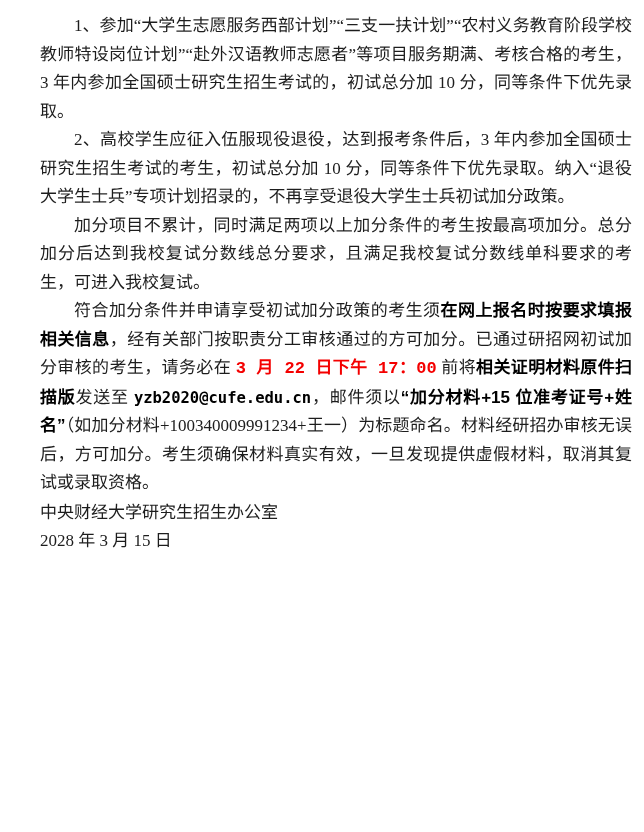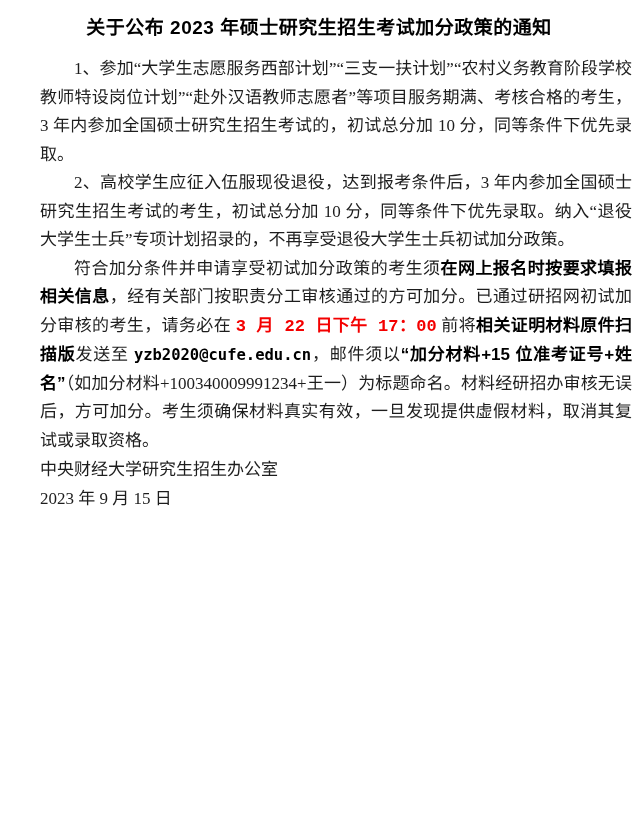--- a/index.html
+++ b/index.html
@@ -57,23 +57,23 @@
     margin: 0;
     font-size: 17px;
     line-height: 28.5px;
   }
   .sig-date { margin-right: 14px; }
 </style>
 </head>
 <body>
 
 <div class="page">
-  <h1 class="doc-title">关于公布 2023 年硕士研究生招生考试加分政策的通知</h1>
   <div class="doc-body" id="doc-body">
       <p class="para indent"><span class="run run-normal">1、参加“大学生志愿服务西部计划”“三支一扶计划”“农村义务教育阶段学校教师特设岗位计划”“赴外汉语教师志愿者”等项目服务期满、考核合格的考生，3 年内参加全国硕士研究生招生考试的，初试总分加 10 分，同等条件下优先录取。</span></p>
       <p class="para indent"><span class="run run-normal">2、高校学生应征入伍服现役退役，达到报考条件后，3 年内参加全国硕士研究生招生考试的考生，初试总分加 10 分，同等条件下优先录取。纳入“退役大学生士兵”专项计划招录的，不再享受退役大学生士兵初试加分政策。</span></p>
+      <p class="para indent"><span class="run run-normal">加分项目不累计，同时满足两项以上加分条件的考生按最高项加分。总分加分后达到我校复试分数线总分要求，且满足我校复试分数线单科要求的考生，可进入我校复试。</span></p>
       <p class="para indent"><span class="run run-normal">符合加分条件并申请享受初试加分政策的考生须</span><span class="run run-bold">在网上报名时按要求填报相关信息</span><span class="run run-normal">，经有关部门按职责分工审核通过的方可加分。已通过研招网初试加分审核的考生，请务必在 </span><span class="run run-red-bold">3 月 22 日下午 17：00</span><span class="run run-normal"> 前将</span><span class="run run-bold">相关证明材料原件扫描版</span><span class="run run-normal">发送至 </span><span class="run run-email">yzb2020@cufe.edu.cn</span><span class="run run-normal">，邮件须以</span><span class="run run-bold">“加分材料+15 位准考证号+姓名”</span><span class="run run-normal">（如加分材料+100340009991234+王一）为标题命名。材料经研招办审核无误后，方可加分。考生须确保材料真实有效，一旦发现提供虚假材料，取消其复试或录取资格。</span></p>
     </div>
   <div class="signature">
     <p class="sig-line sig-org">中央财经大学研究生招生办公室</p>
-    <p class="sig-line sig-date">2023 年 9 月 15 日</p>
+    <p class="sig-line sig-date">2028 年 3 月 15 日</p>
   </div>
 </div>
 
 </body></html>

